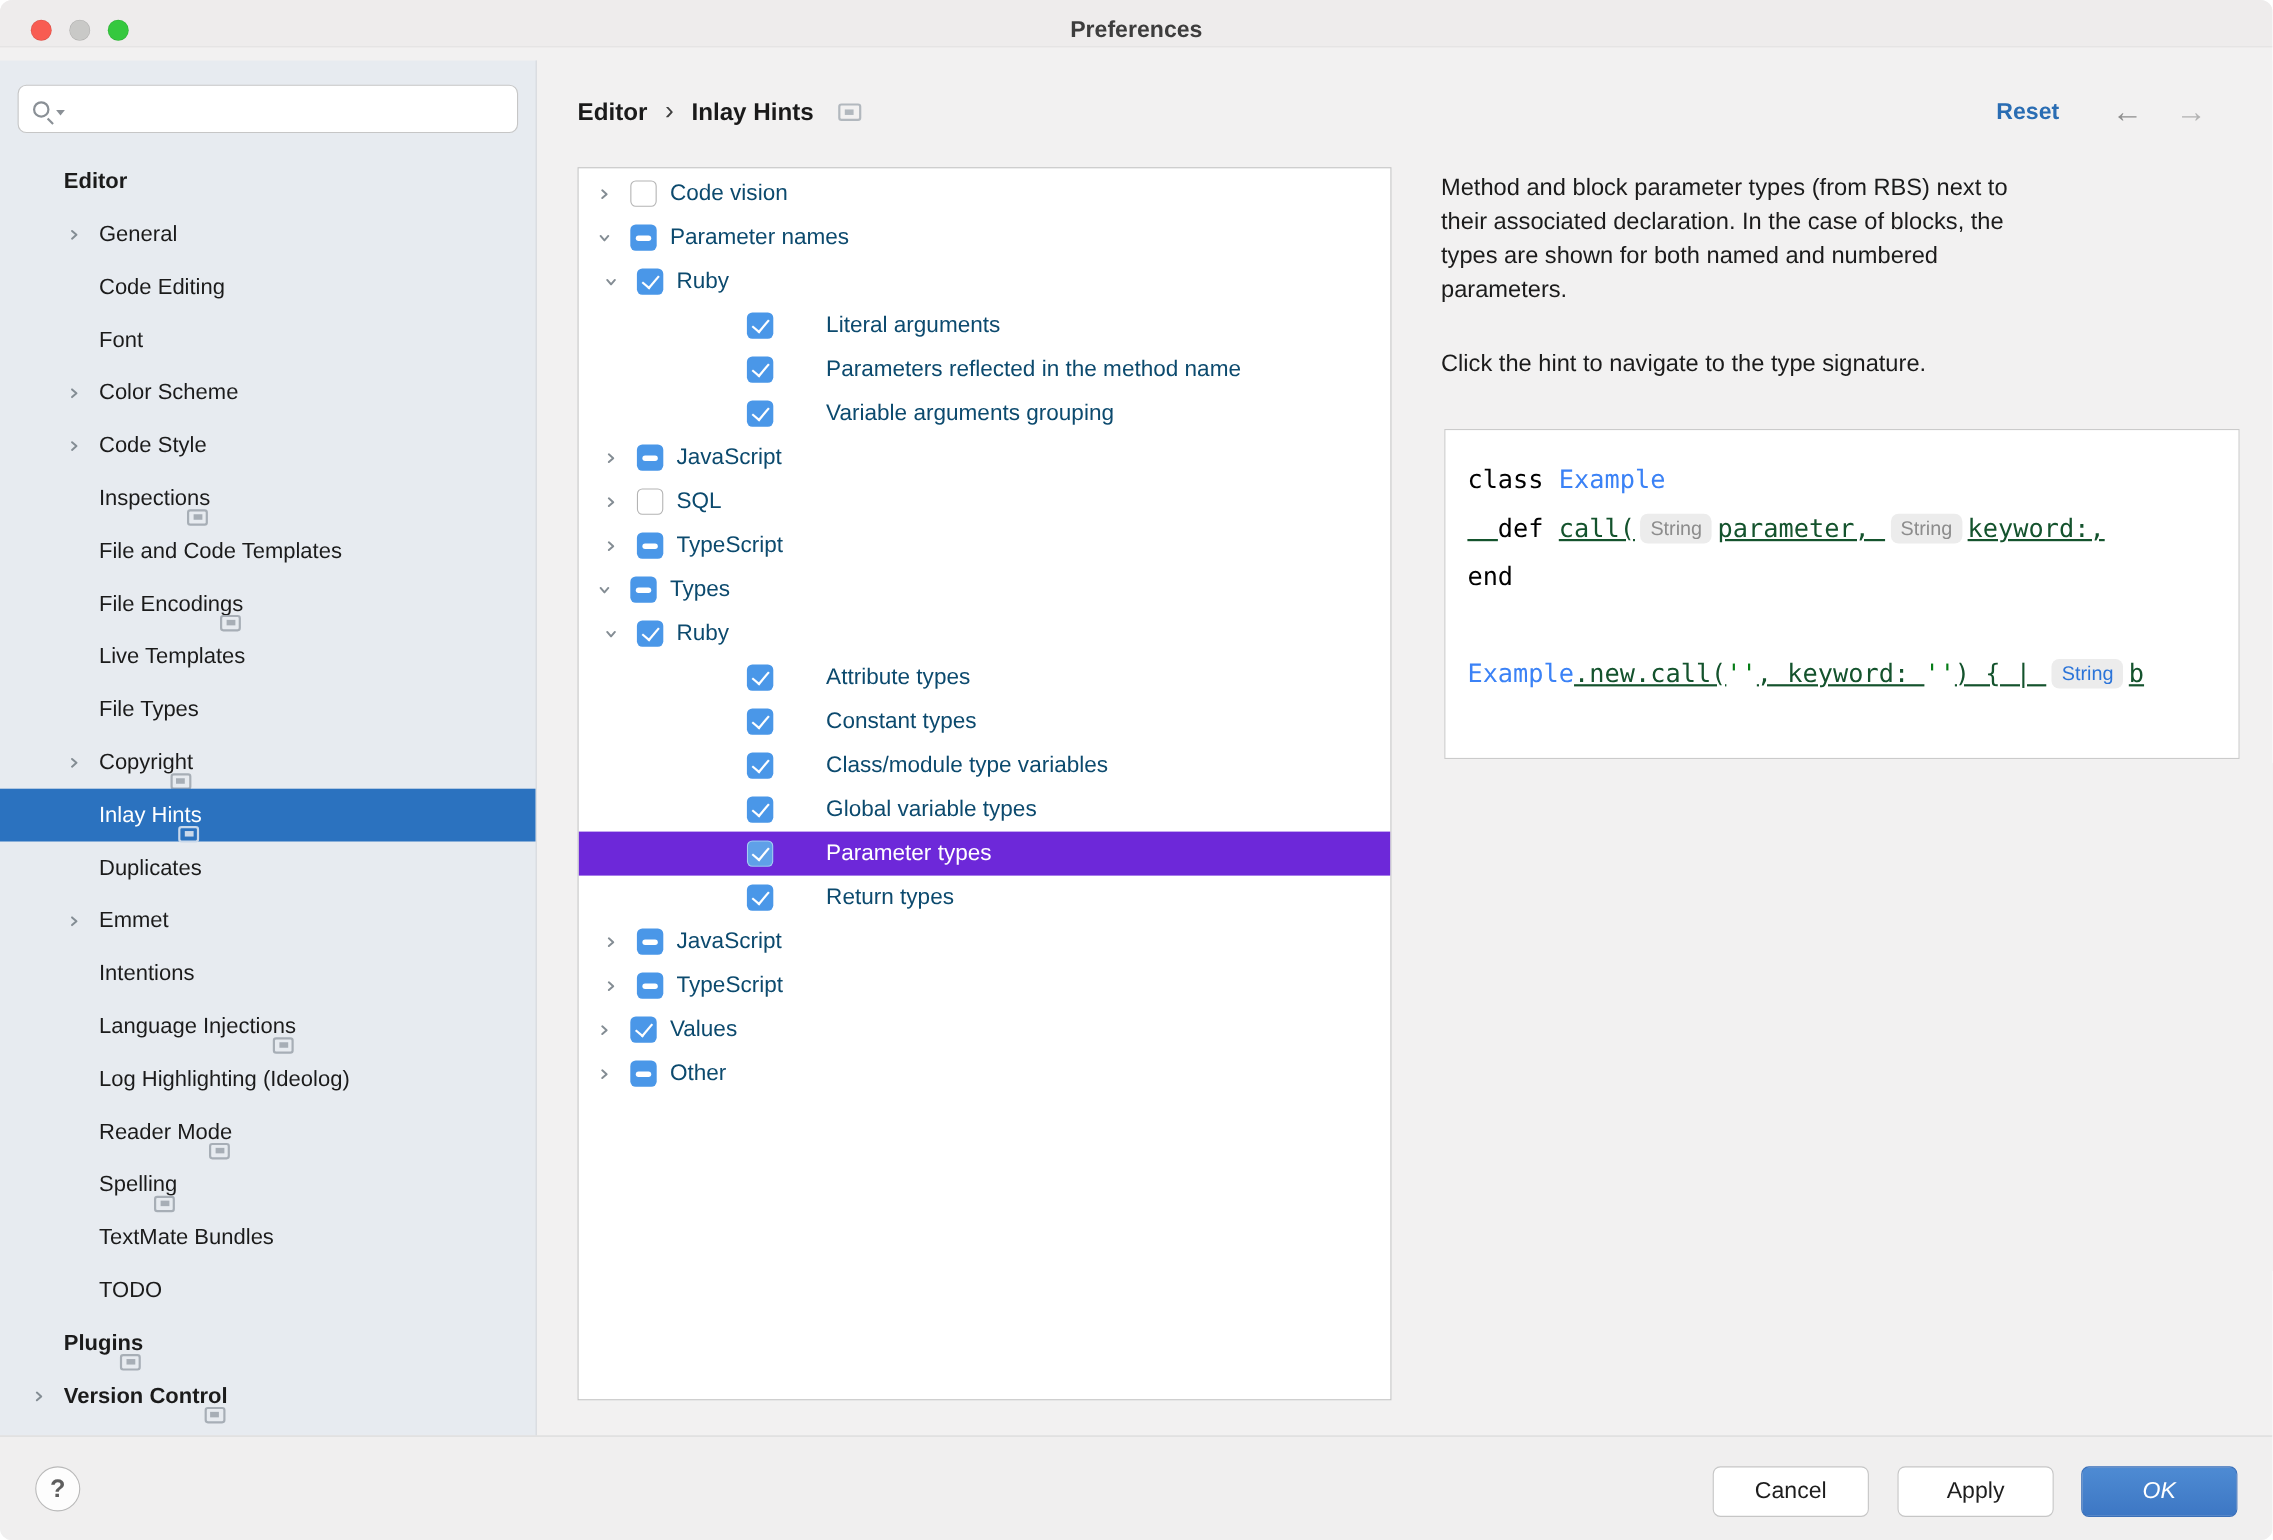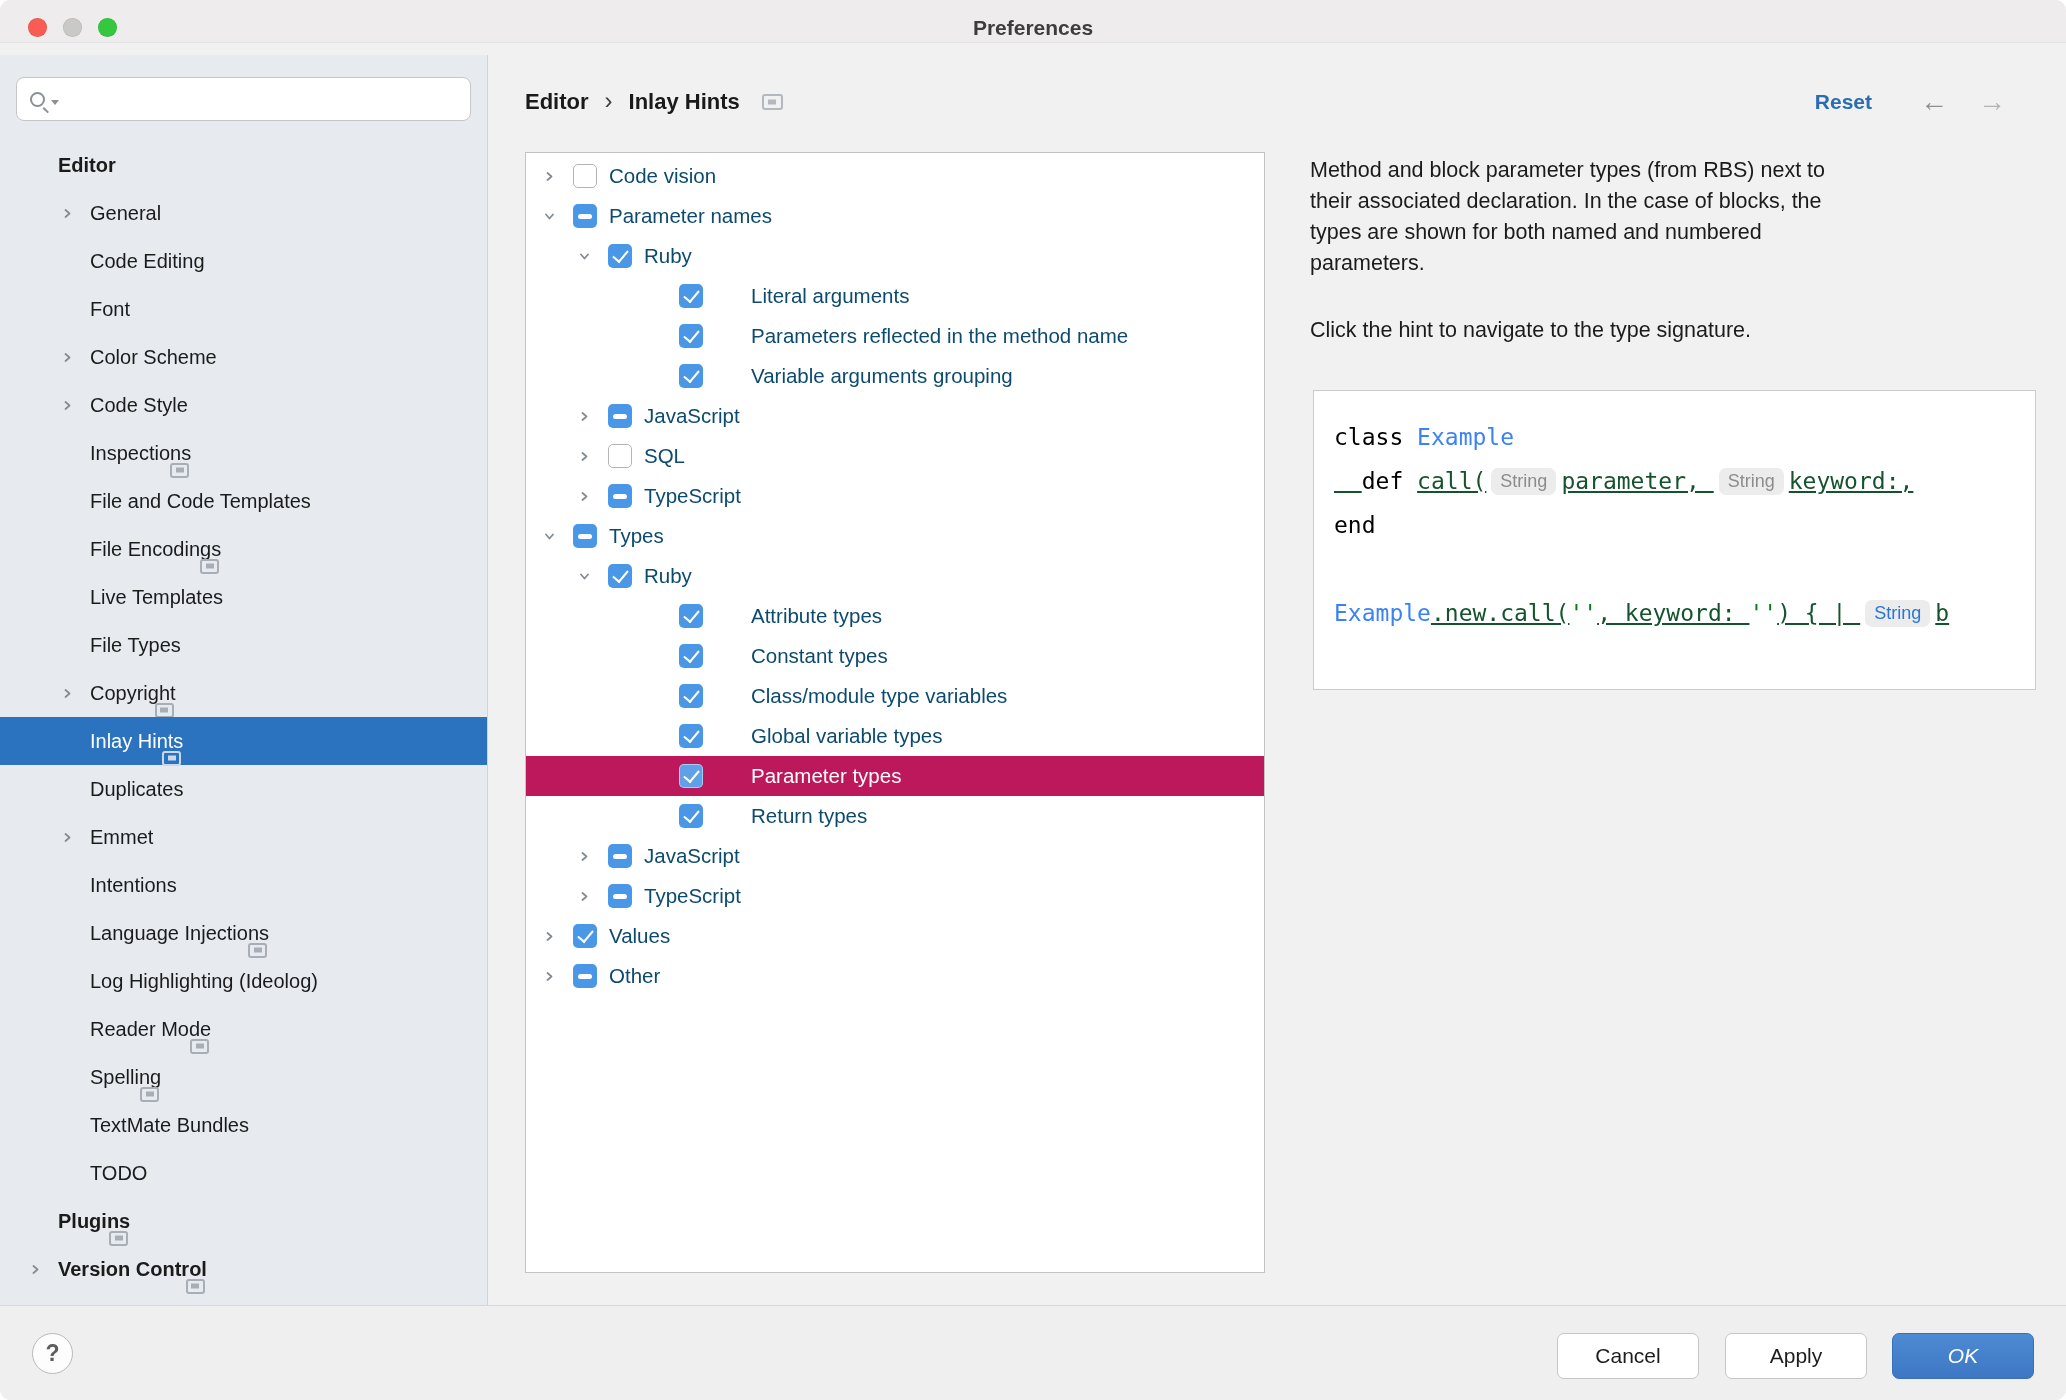--- a/index.html
+++ b/index.html
@@ -61,23 +61,23 @@
   .reset-link { position:absolute; right:168px; font-size:21px; font-weight:700; color:#2a6db3; cursor:pointer; }
   .nav-arrow { position:absolute; font-size:28px; line-height:28px; }
   .nav-arrow.left  { right:92px; color:#8f8f8f; }
   .nav-arrow.right { right:34px; color:#b3b3b3; }
 
   
   .tree-panel { position:absolute; left:37px; top:97px; width:740px; height:1121px;
                 background:#ffffff; border:1px solid #c3c3c3; padding-top:3px; overflow:hidden; }
   .tree-row { height:40px; display:flex; align-items:center; font-size:20.5px; color:#0c4a6e; }
   .tree-row.lvl0 { padding-left:16px; }
-  .tree-row.lvl1 { padding-left:51px;text-align:center; }
+  .tree-row.lvl1 { padding-left:22px;text-align:center; }
   .tree-row.lvl2 { padding-left:86px;gap:36px; }
-  .tree-row.selected { background:#be185d; color:#ffffff; }
+  .tree-row.selected { background:#6d28d9; color:#ffffff; }
   .tree-chev { width:31px; display:flex; align-items:center; flex:none; }
   .cb { width:24px; height:24px; border-radius:5px; position:relative; flex:none; margin-right:12px; }
   .cb.checked, .cb.partial { background:#4a97e8; }
   .cb.unchecked { background:#fff; border:1.5px solid #b4b4b4; }
   .cb.checked::after { content:""; position:absolute; left:8px; top:3px; width:7px; height:13px;
        border-right:2.6px solid #fff; border-bottom:2.6px solid #fff; transform:rotate(40deg); }
   .cb.partial::after { content:""; position:absolute; left:5px; top:10px; width:14px; height:4.5px;
        border-radius:2.5px; background:#fff; }
   .tree-row.selected .cb.checked { background:#5fa0e8; box-shadow: inset 0 0 0 1px rgba(255,255,255,.45); }
 

